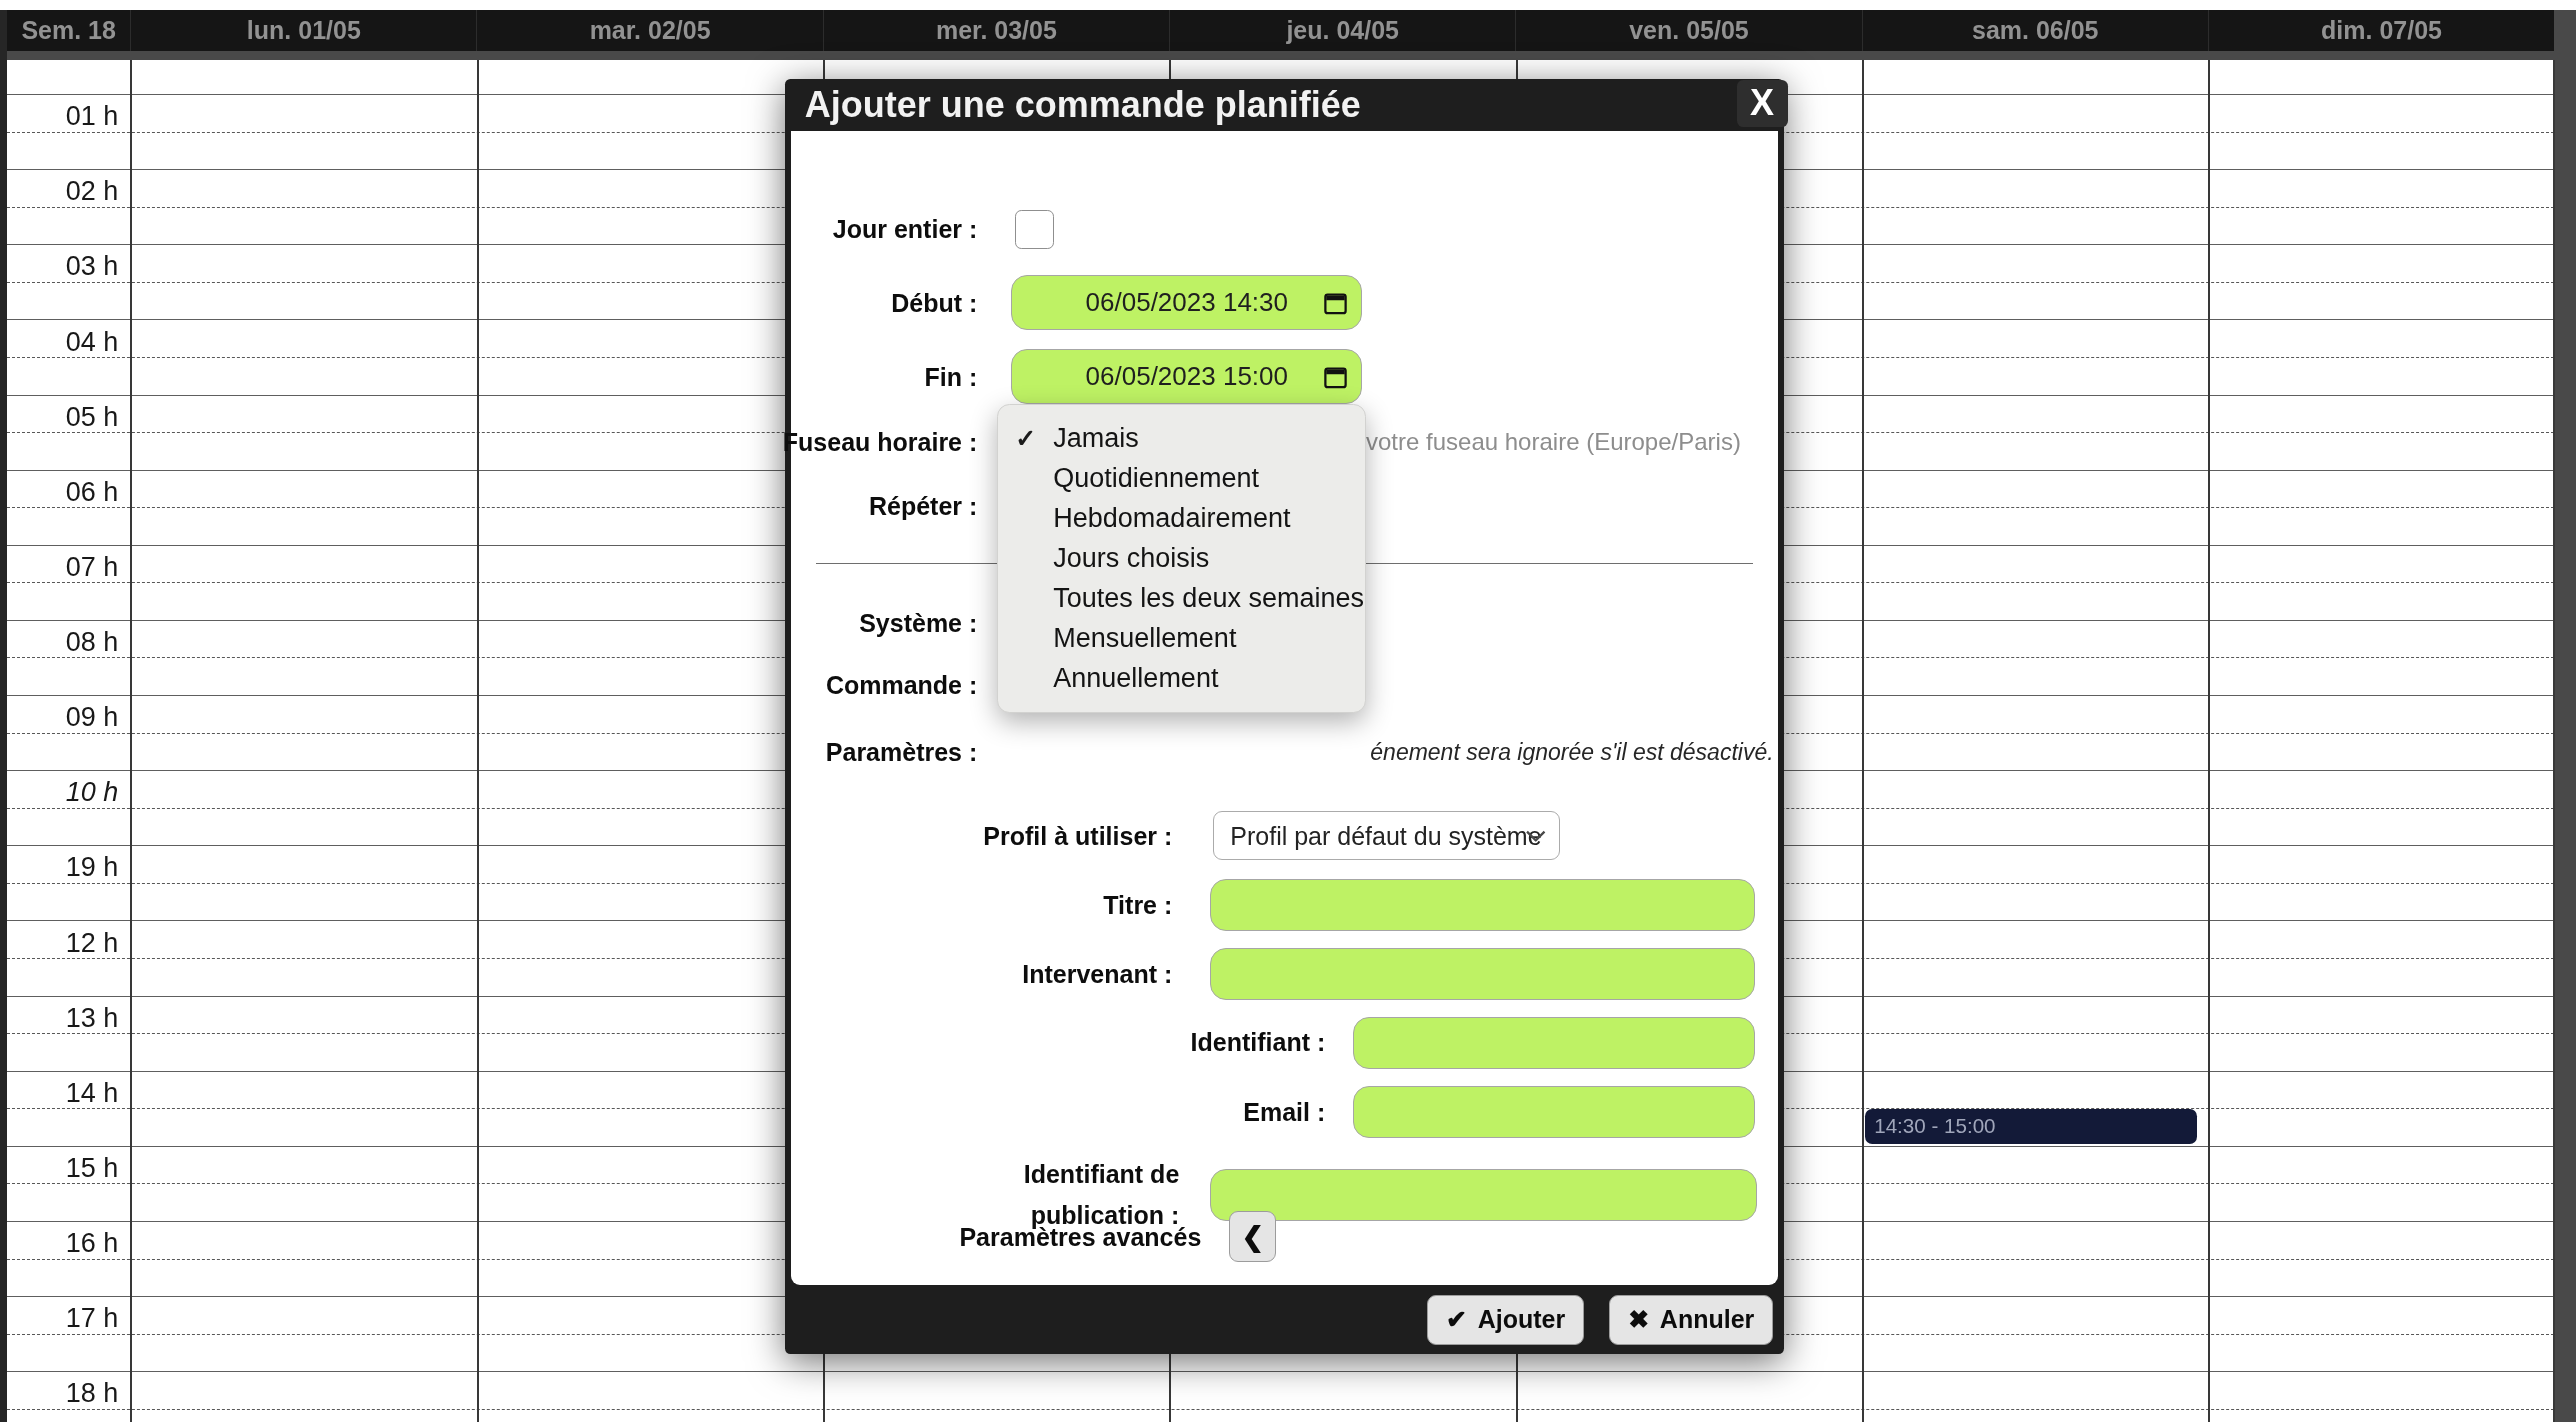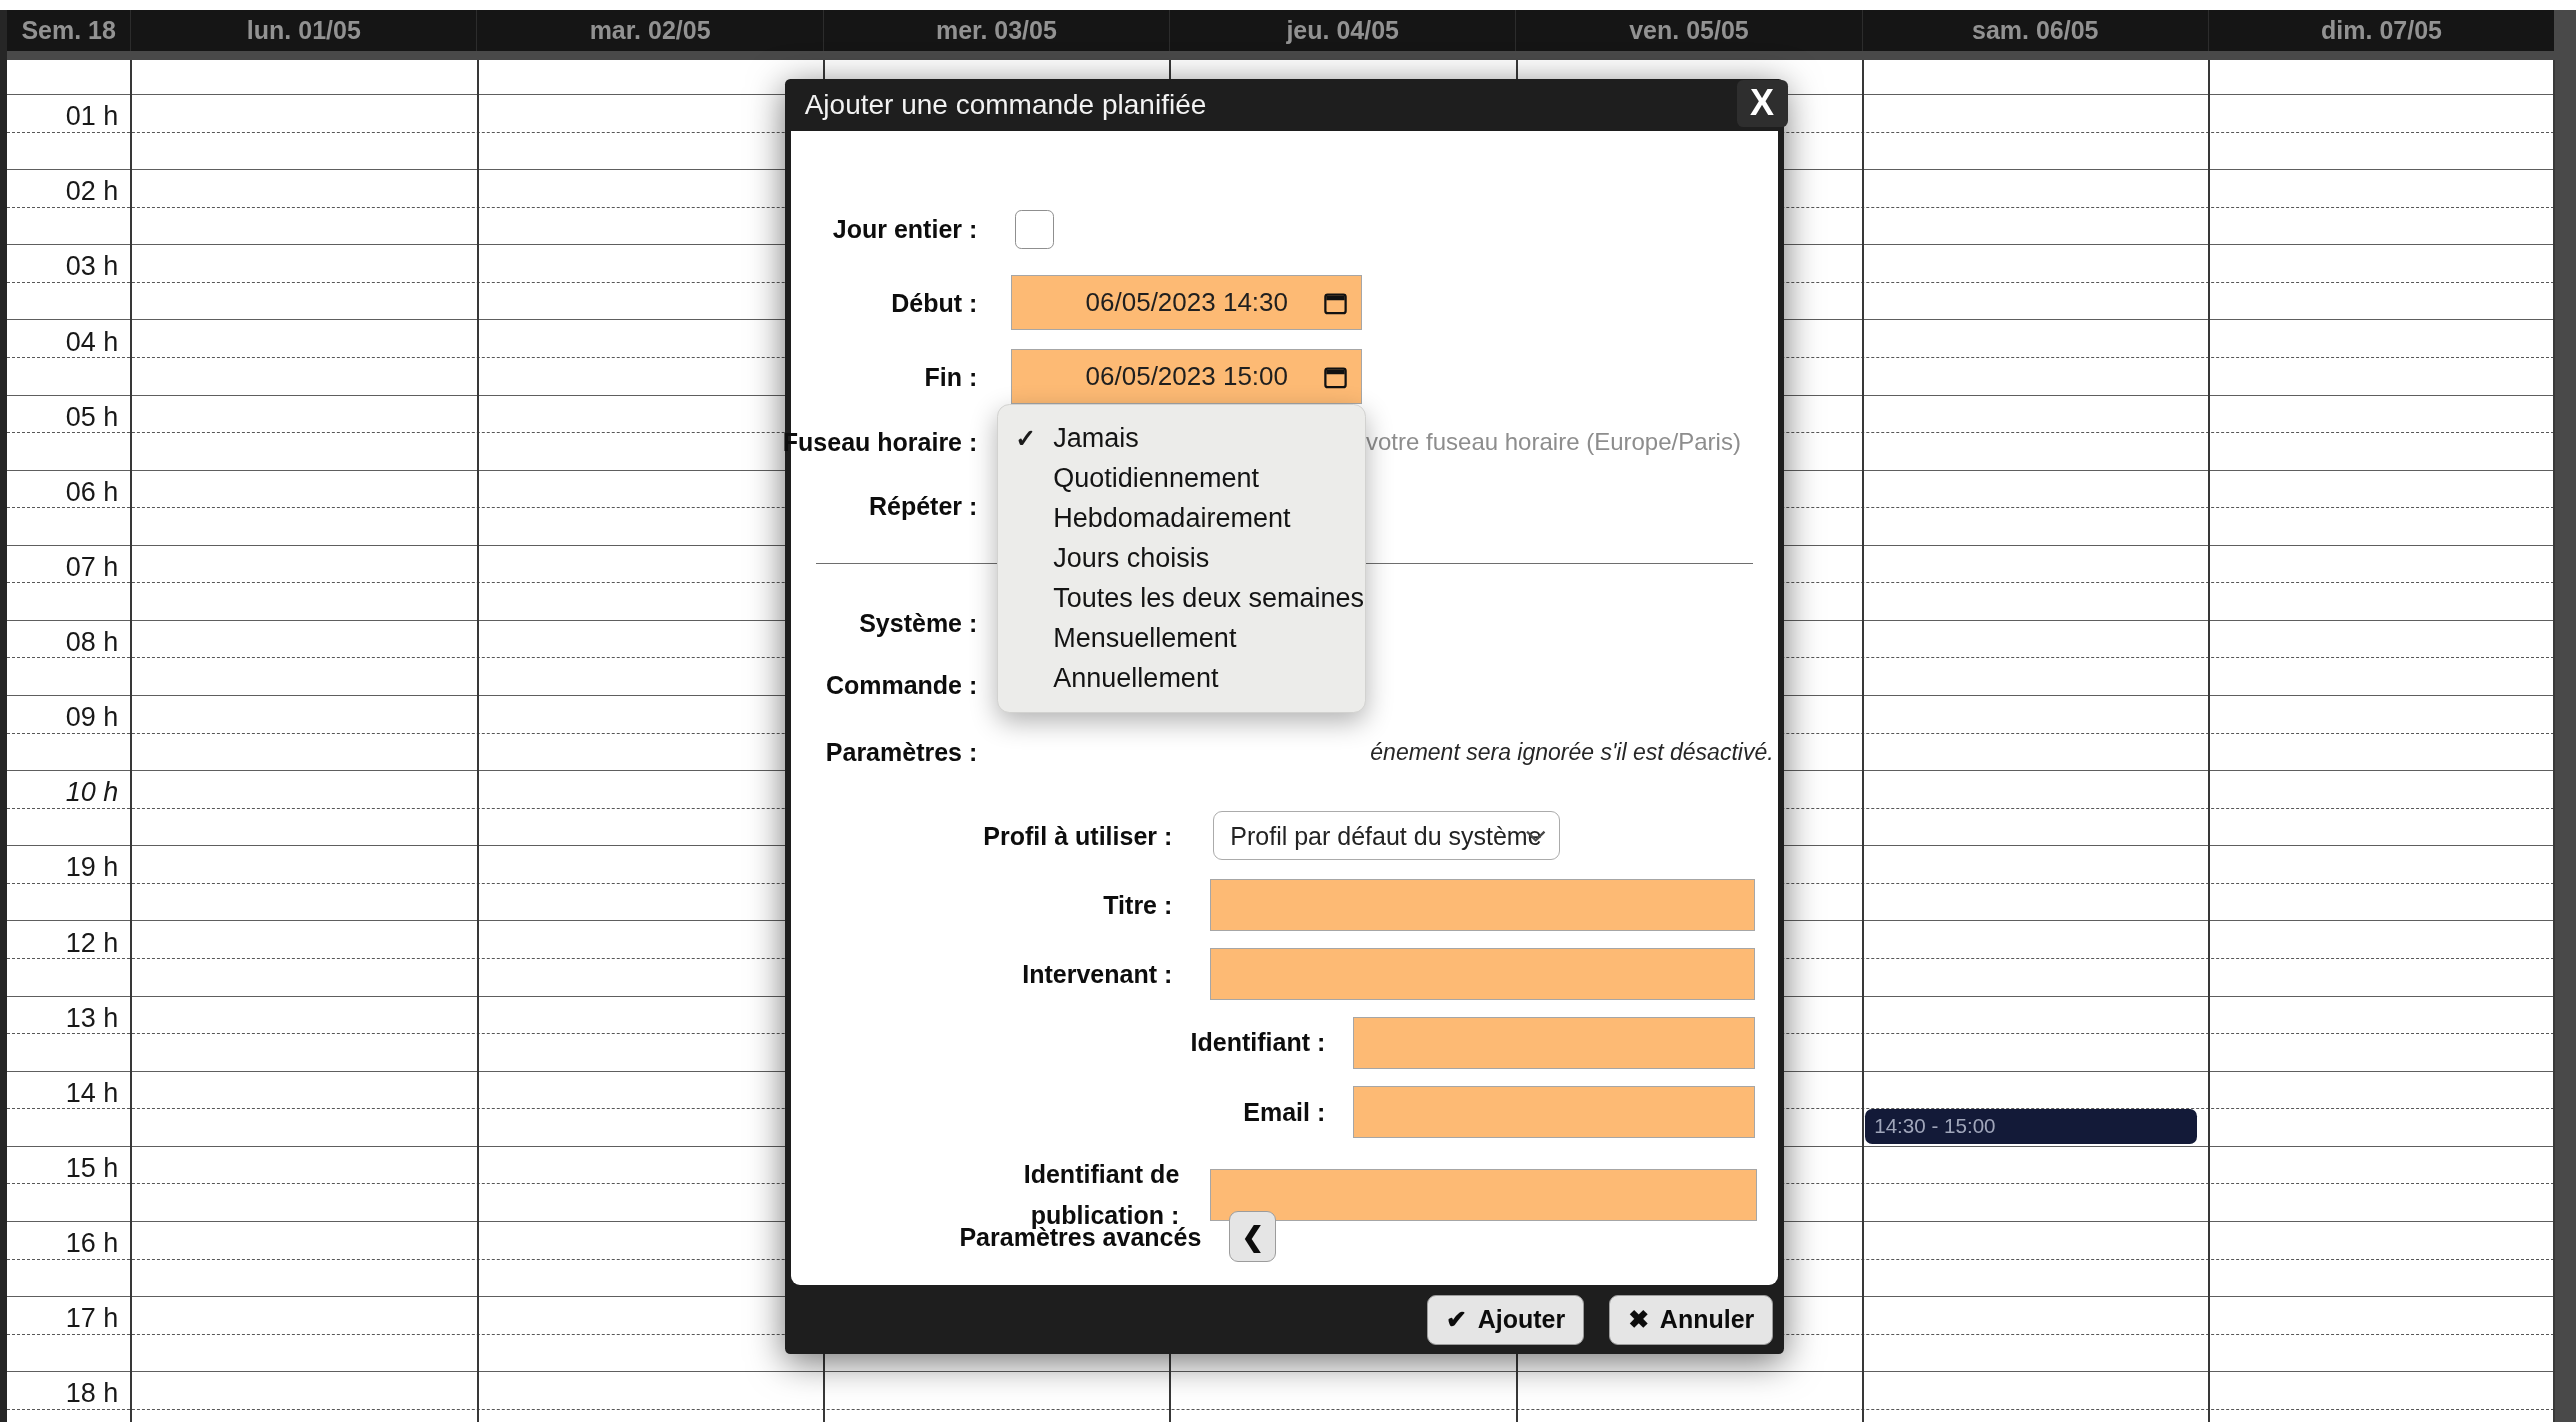--- a/index.html
+++ b/index.html
@@ -35,40 +35,40 @@
   }
   
   #modal {
     position:absolute; left:785px; top:79px; width:999px; height:1275px;
     background:#1e1e1e; border-radius:5.4px; box-shadow:0 7.2px 36px rgba(0,0,0,.55);
   }
   #modal-titlebar {
     position:absolute; left:0; top:0; width:100%; height:52px;
     display:flex; align-items:center;
   }
-  #modal-title { color:#f2f2f2; font-size:28px; font-weight:400; padding-left:19.7px; }
+  #modal-title { color:#f2f2f2; font-size:36px; font-weight:700; padding-left:19.7px; }
   #modal-close {
     position:absolute; right:-3.6px; top:0.9px; width:51px; height:47px;
     background:#2e2e2e; border-radius:6.3px; color:#ffffff; font-size:36px; font-weight:800;
     display:flex; align-items:center; justify-content:center; cursor:pointer;
   }
   #modal-body {
     position:absolute; left:6.3px; top:52px; width:987px; height:1154px;
     background:#ffffff; border-radius:0 0 9px 9px;
   }
   #modal-footer {
     position:absolute; left:0; bottom:0; width:100%; height:69px;
     display:flex; align-items:center; justify-content:flex-end; gap:25px; padding-right:10.7px;
   }
   .flabel {
     position:absolute; transform:translateY(-50%);
     color:#0d0d0d; font-size:25px; font-weight:700; white-space:nowrap;
   }
   .tinput {
-    position:absolute; background:#fdba74; border:1.8px solid #a6a6a6; border-radius:0;
+    position:absolute; background:#bef264; border:1.8px solid #a6a6a6; border-radius:16px;
   }
   .dt-input { display:flex; align-items:center; justify-content:center;
     color:#1f1f1f; font-size:26px; }
   .dt-icon { position:absolute; right:12.5px; top:50%; transform:translateY(-50%); line-height:0; }
   .checkbox { position:absolute; background:#ffffff; border:1.8px solid #8f8f8f; border-radius:6.3px; }
   .checkbox.disabled { background:#ececec; border-color:#c9c9c9; }
   .plaintext { position:absolute; transform:translateY(-50%); color:#141414; font-size:25px; white-space:nowrap; }
   .hinttext  { position:absolute; transform:translateY(-50%); color:#8d8d8d; font-size:24px; white-space:nowrap; }
   .sep { position:absolute; left:25px; right:25px; height:0; border-top:1.8px solid #6e6e6e; }
   .select {

